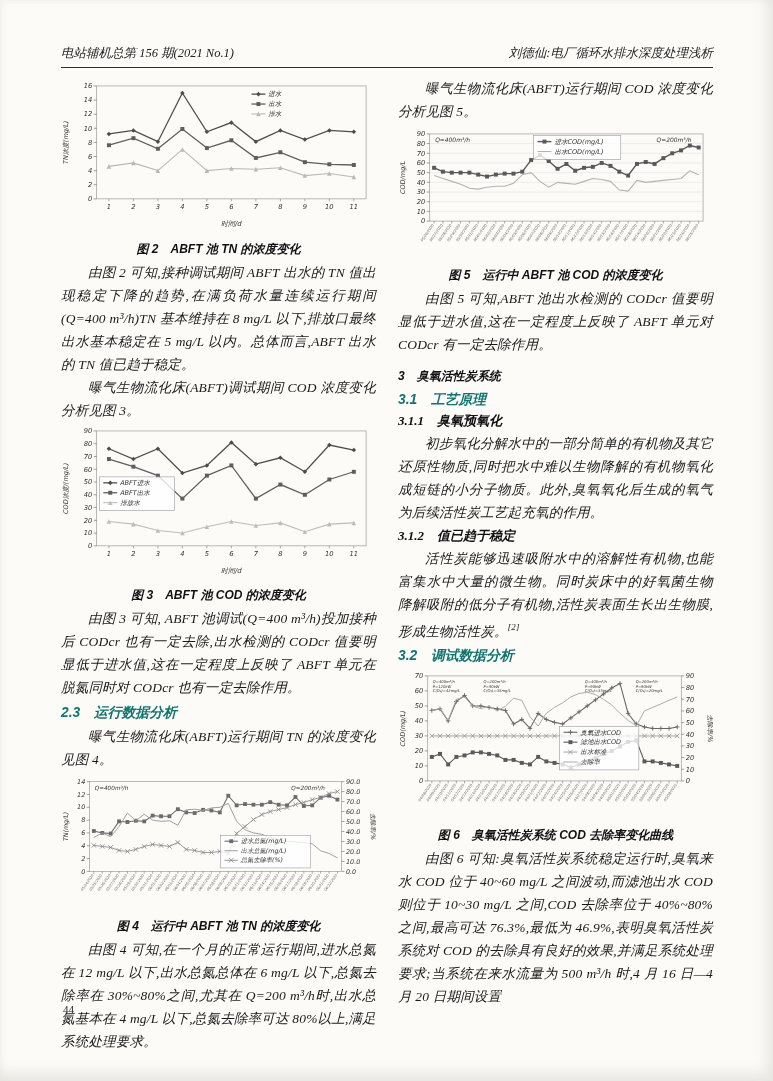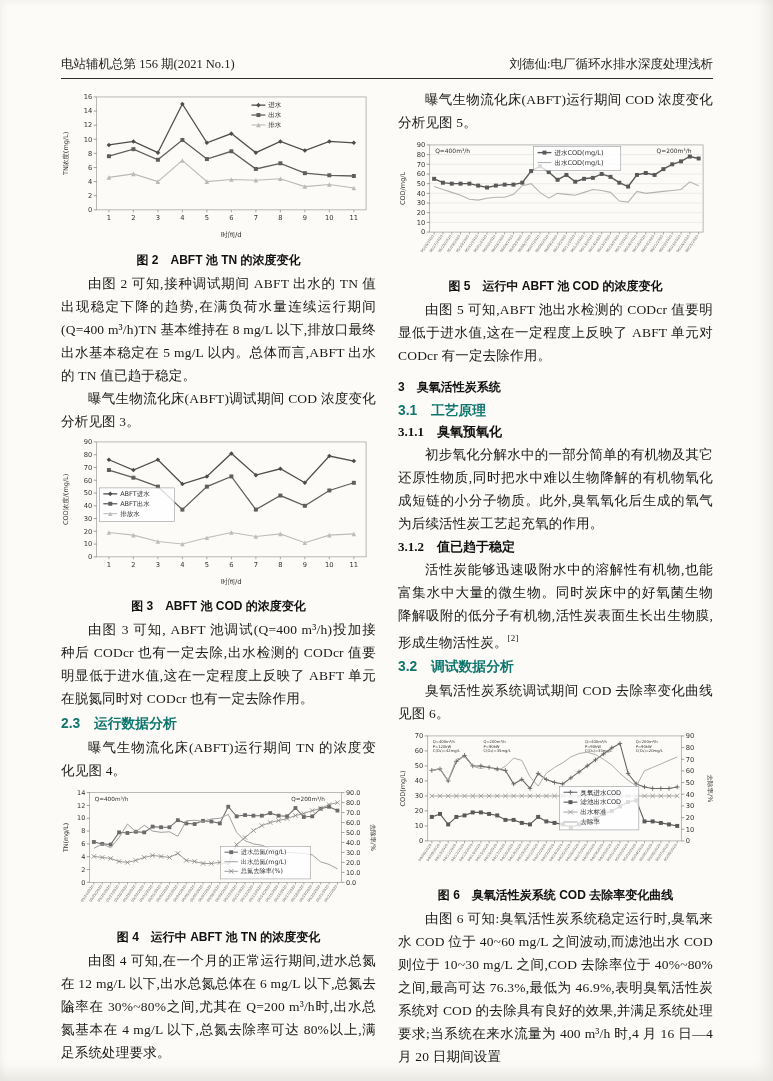--- a/index.html
+++ b/index.html
@@ -1,19 +1,19 @@
 <!DOCTYPE html>
 <html><head>
 <meta charset="utf-8">
 <style>
   html,body{margin:0;padding:0;background:#e9e7e1;}
   .page{position:relative;width:773px;height:1081px;margin:0 auto;background:#fcfbf8;
         box-shadow:inset -6px -8px 14px rgba(120,110,95,.14), inset 2px 2px 6px rgba(120,110,95,.05);
         overflow:hidden;font-family:"Liberation Serif","DejaVu Serif",serif;color:#1c1c1c;}
-  .inner{position:absolute;left:61px;top:56px;width:652px;}
+  .inner{position:absolute;left:61px;top:45px;width:652px;font-style:italic;}
   .hdr{display:flex;justify-content:space-between;align-items:flex-end;
        font-size:12.5px;color:#222;padding-bottom:5px;}
   .rule{border-bottom:1.8px solid #2f2f2f;margin-bottom:9px;}
   .columns{display:flex;gap:22px;}
   .col{width:315px;}
   p.body{margin:0;text-align:justify;text-indent:2em;font-size:13.5px;line-height:23px;
          letter-spacing:.2px;color:#191919;}
   figure{margin:3px 0 3px;}
   figcaption{text-align:center;font-family:"Liberation Sans","DejaVu Sans",sans-serif;
              font-weight:bold;font-size:12px;color:#111;margin-top:8px;}
@@ -557,21 +557,20 @@
           <figcaption>图 5　运行中 ABFT 池 COD 的浓度变化</figcaption>
         </figure>
         <p class="body">由图 5 可知,ABFT 池出水检测的 CODcr 值要明显低于进水值,这在一定程度上反映了 ABFT 单元对 CODcr 有一定去除作用。</p>
         <div class="sec1">3　臭氧活性炭系统</div>
         <div class="sec2">3.1　工艺原理</div>
         <div class="sec3">3.1.1　臭氧预氧化</div>
         <p class="body">初步氧化分解水中的一部分简单的有机物及其它还原性物质,同时把水中难以生物降解的有机物氧化成短链的小分子物质。此外,臭氧氧化后生成的氧气为后续活性炭工艺起充氧的作用。</p>
         <div class="sec3">3.1.2　值已趋于稳定</div>
         <p class="body"><span>活性炭能够迅速吸附水中的溶解性有机物,也能富集水中大量的微生物。同时炭床中的好氧菌生物降解吸附的低分子有机物,活性炭表面生长出生物膜,形成生物活性炭。</span><sup>[2]</sup></p>
         <div class="sec2">3.2　调试数据分析</div>
-        <p class="body">臭氧活性炭系统调试期间 COD 去除率变化曲线见图 6。</p>
         <figure>
           <div class="chart"><svg viewBox="0 0 318 148" width="100%" font-family="&quot;DejaVu Sans&quot;, sans-serif">
                 <rect x="30" y="8" width="256" height="106" fill="none" stroke="#9a9a9a" stroke-width="0.7"></rect>
                 <line x1="27" y1="114" x2="30" y2="114" stroke="#777" stroke-width="0.7"></line>
                 <text x="25.5" y="116.3" text-anchor="end" font-size="6.8" fill="#333">0</text>
                 <line x1="27" y1="98.85714285714286" x2="30" y2="98.85714285714286" stroke="#777" stroke-width="0.7"></line>
                 <text x="25.5" y="101.15714285714286" text-anchor="end" font-size="6.8" fill="#333">10</text>
                 <line x1="27" y1="83.71428571428572" x2="30" y2="83.71428571428572" stroke="#777" stroke-width="0.7"></line>
                 <text x="25.5" y="86.01428571428572" text-anchor="end" font-size="6.8" fill="#333">20</text>
                 <line x1="27" y1="68.57142857142857" x2="30" y2="68.57142857142857" stroke="#777" stroke-width="0.7"></line>
@@ -777,19 +776,19 @@
                 <rect x="172.12" y="72.88" width="3.9999999999999996" height="3.9999999999999996" fill="#5a5a5a"></rect>
                 <text x="184.12" y="77.17999999999999" font-size="6.6" fill="#333">滤池出水COD</text>
                 <line x1="167.12" y1="84.88" x2="181.12" y2="84.88" stroke="#9a9a9a" stroke-width="0.9"></line>
                 <path d="M171.82 82.58L176.42000000000002 87.17999999999999M171.82 87.17999999999999L176.42000000000002 82.58" stroke="#9a9a9a" stroke-width="0.9"></path>
                 <text x="184.12" y="87.17999999999999" font-size="6.6" fill="#333">出水标准</text>
                 <line x1="167.12" y1="94.88" x2="181.12" y2="94.88" stroke="#ababab" stroke-width="1"></line>
                 <text x="184.12" y="97.17999999999999" font-size="6.6" fill="#333">去除率</text>
               </svg></div>
           <figcaption>图 6　臭氧活性炭系统 COD 去除率变化曲线</figcaption>
         </figure>
-        <p class="body">由图 6 可知:臭氧活性炭系统稳定运行时,臭氧来水 COD 位于 40~60 mg/L 之间波动,而滤池出水 COD 则位于 10~30 mg/L 之间,COD 去除率位于 40%~80%之间,最高可达 76.3%,最低为 46.9%,表明臭氧活性炭系统对 COD 的去除具有良好的效果,并满足系统处理要求;当系统在来水流量为 400 m³/h 时,4 月 16 日—4 月 20 日期间设置</p>
+        <p class="body">由图 6 可知:臭氧活性炭系统稳定运行时,臭氧来水 COD 位于 40~60 mg/L 之间波动,而滤池出水 COD 则位于 10~30 mg/L 之间,COD 去除率位于 40%~80%之间,最高可达 76.3%,最低为 46.9%,表明臭氧活性炭系统对 COD 的去除具有良好的效果,并满足系统处理要求;当系统在来水流量为 500 m³/h 时,4 月 16 日—4 月 20 日期间设置</p>
       </section>
 
     </div>
   </div>
   <div class="pageno">44</div>
 </div>
 
 </body></html>

